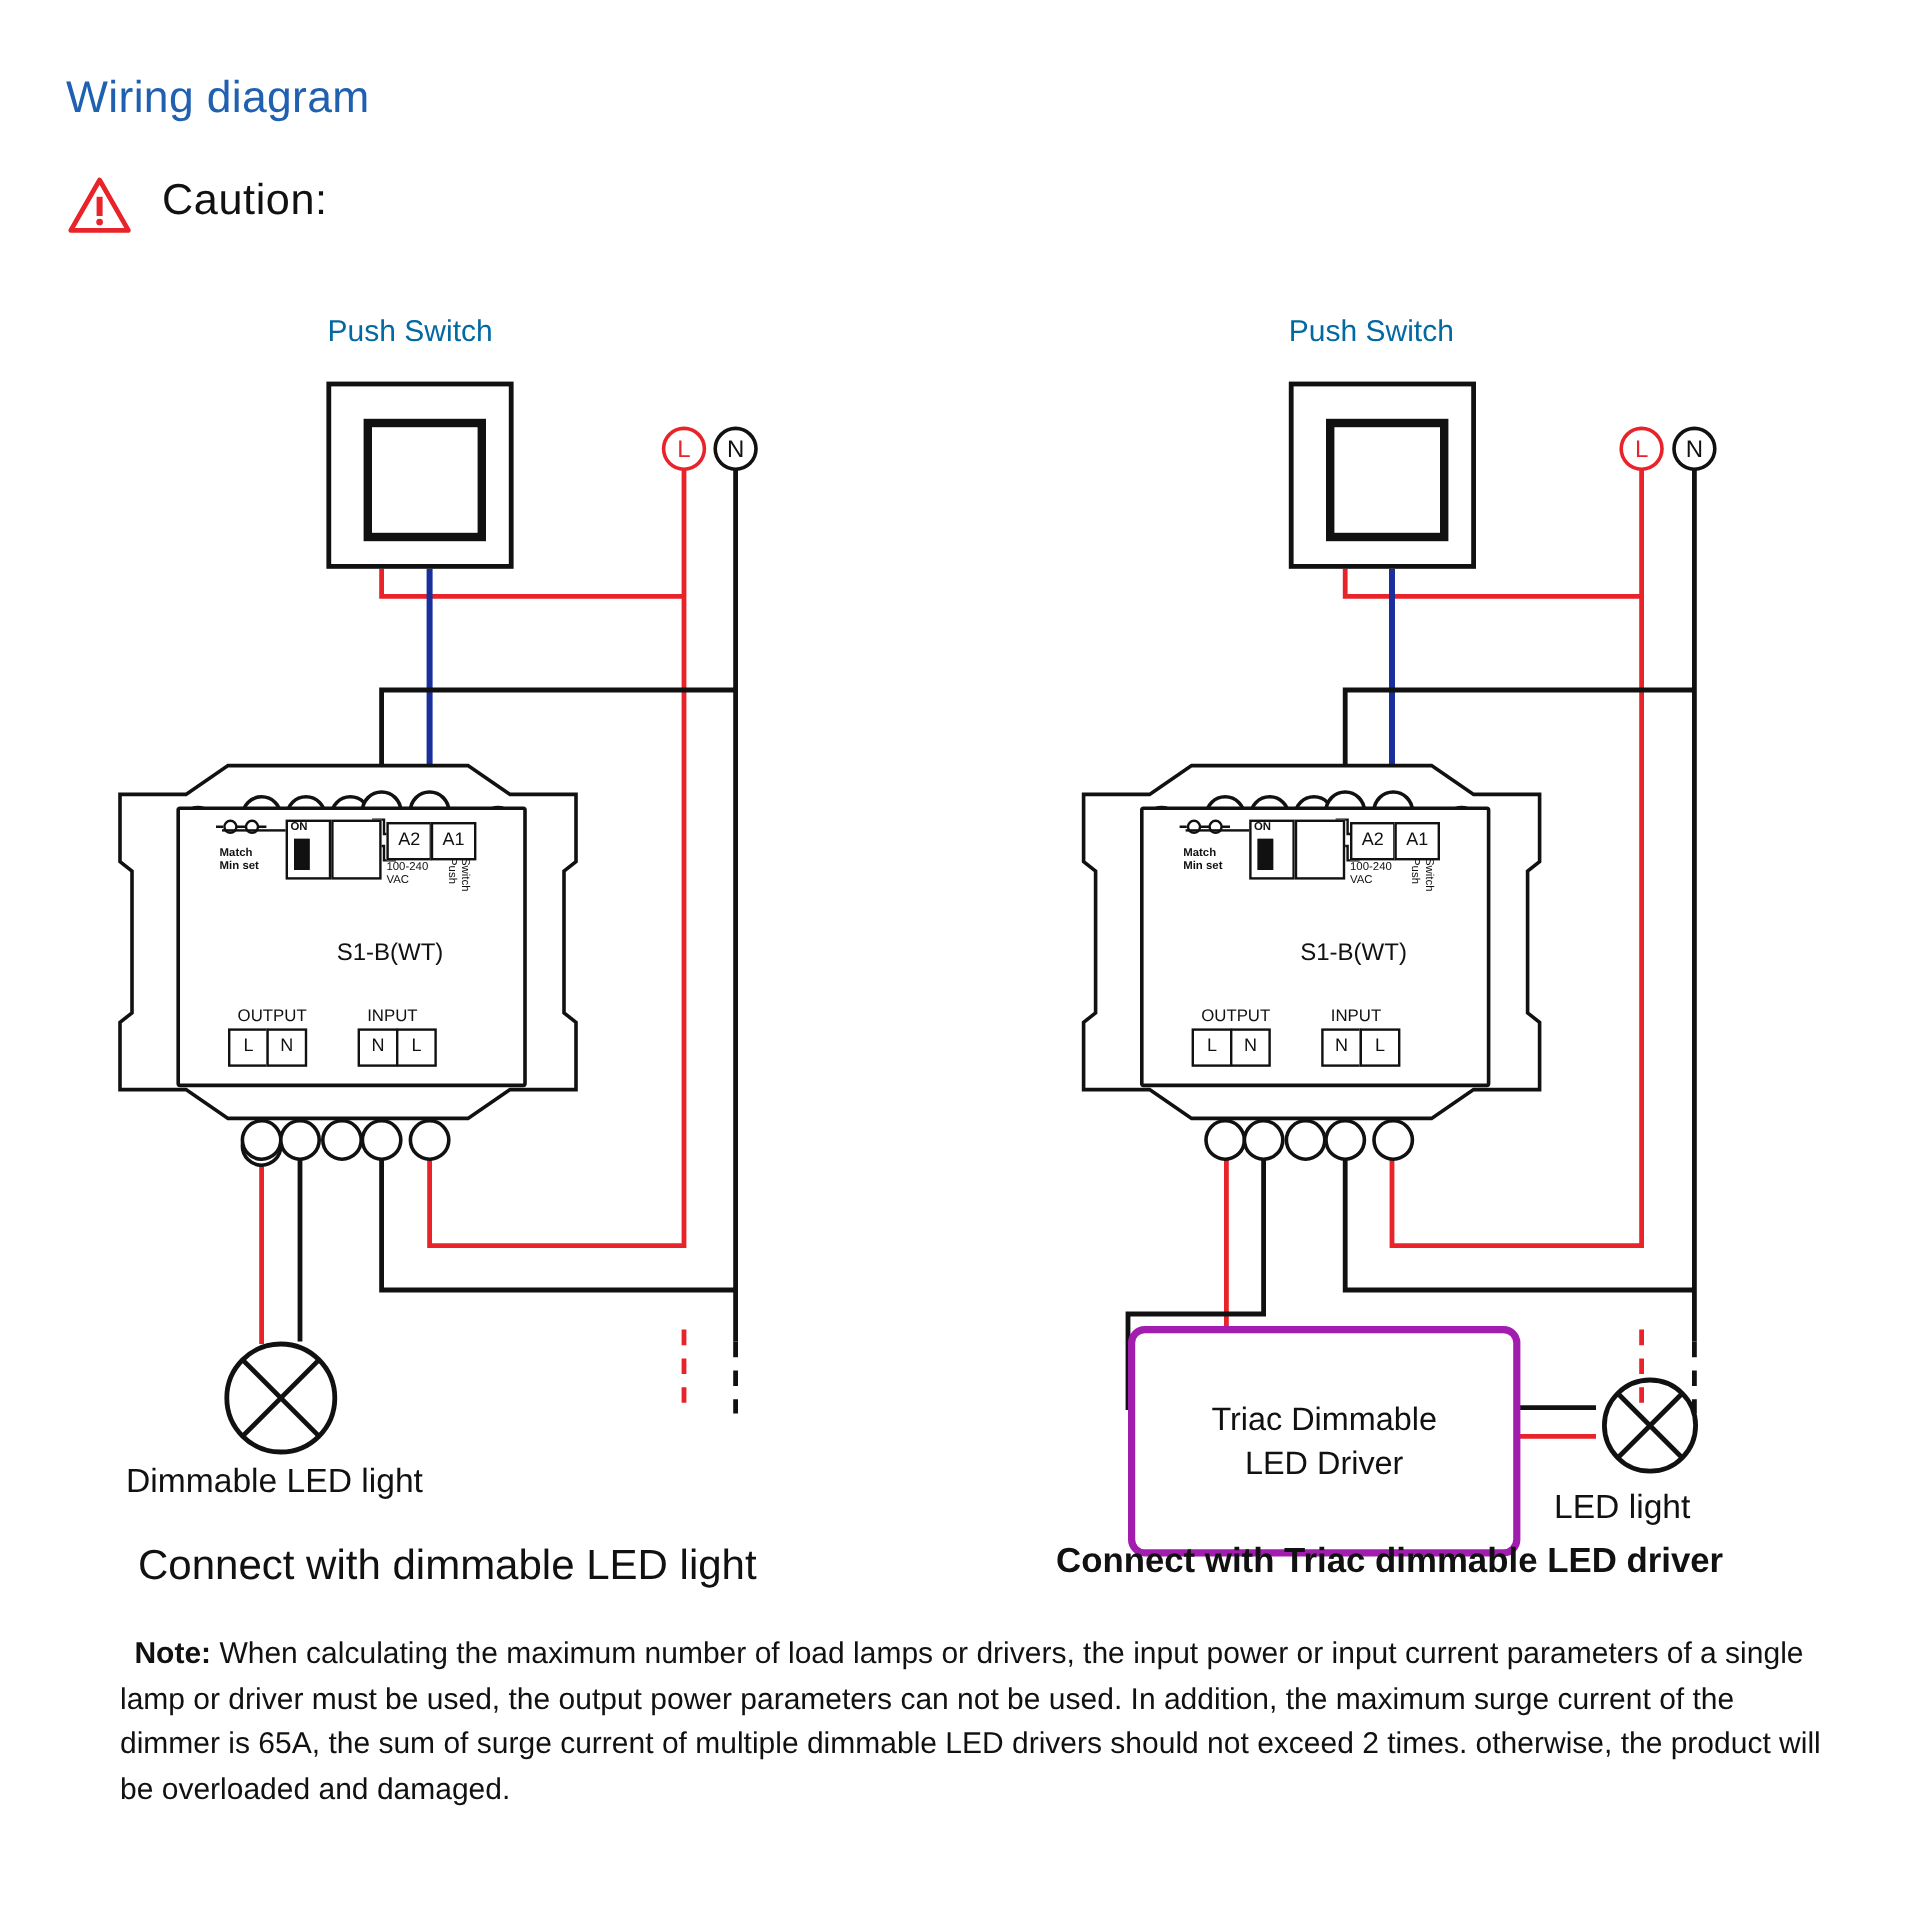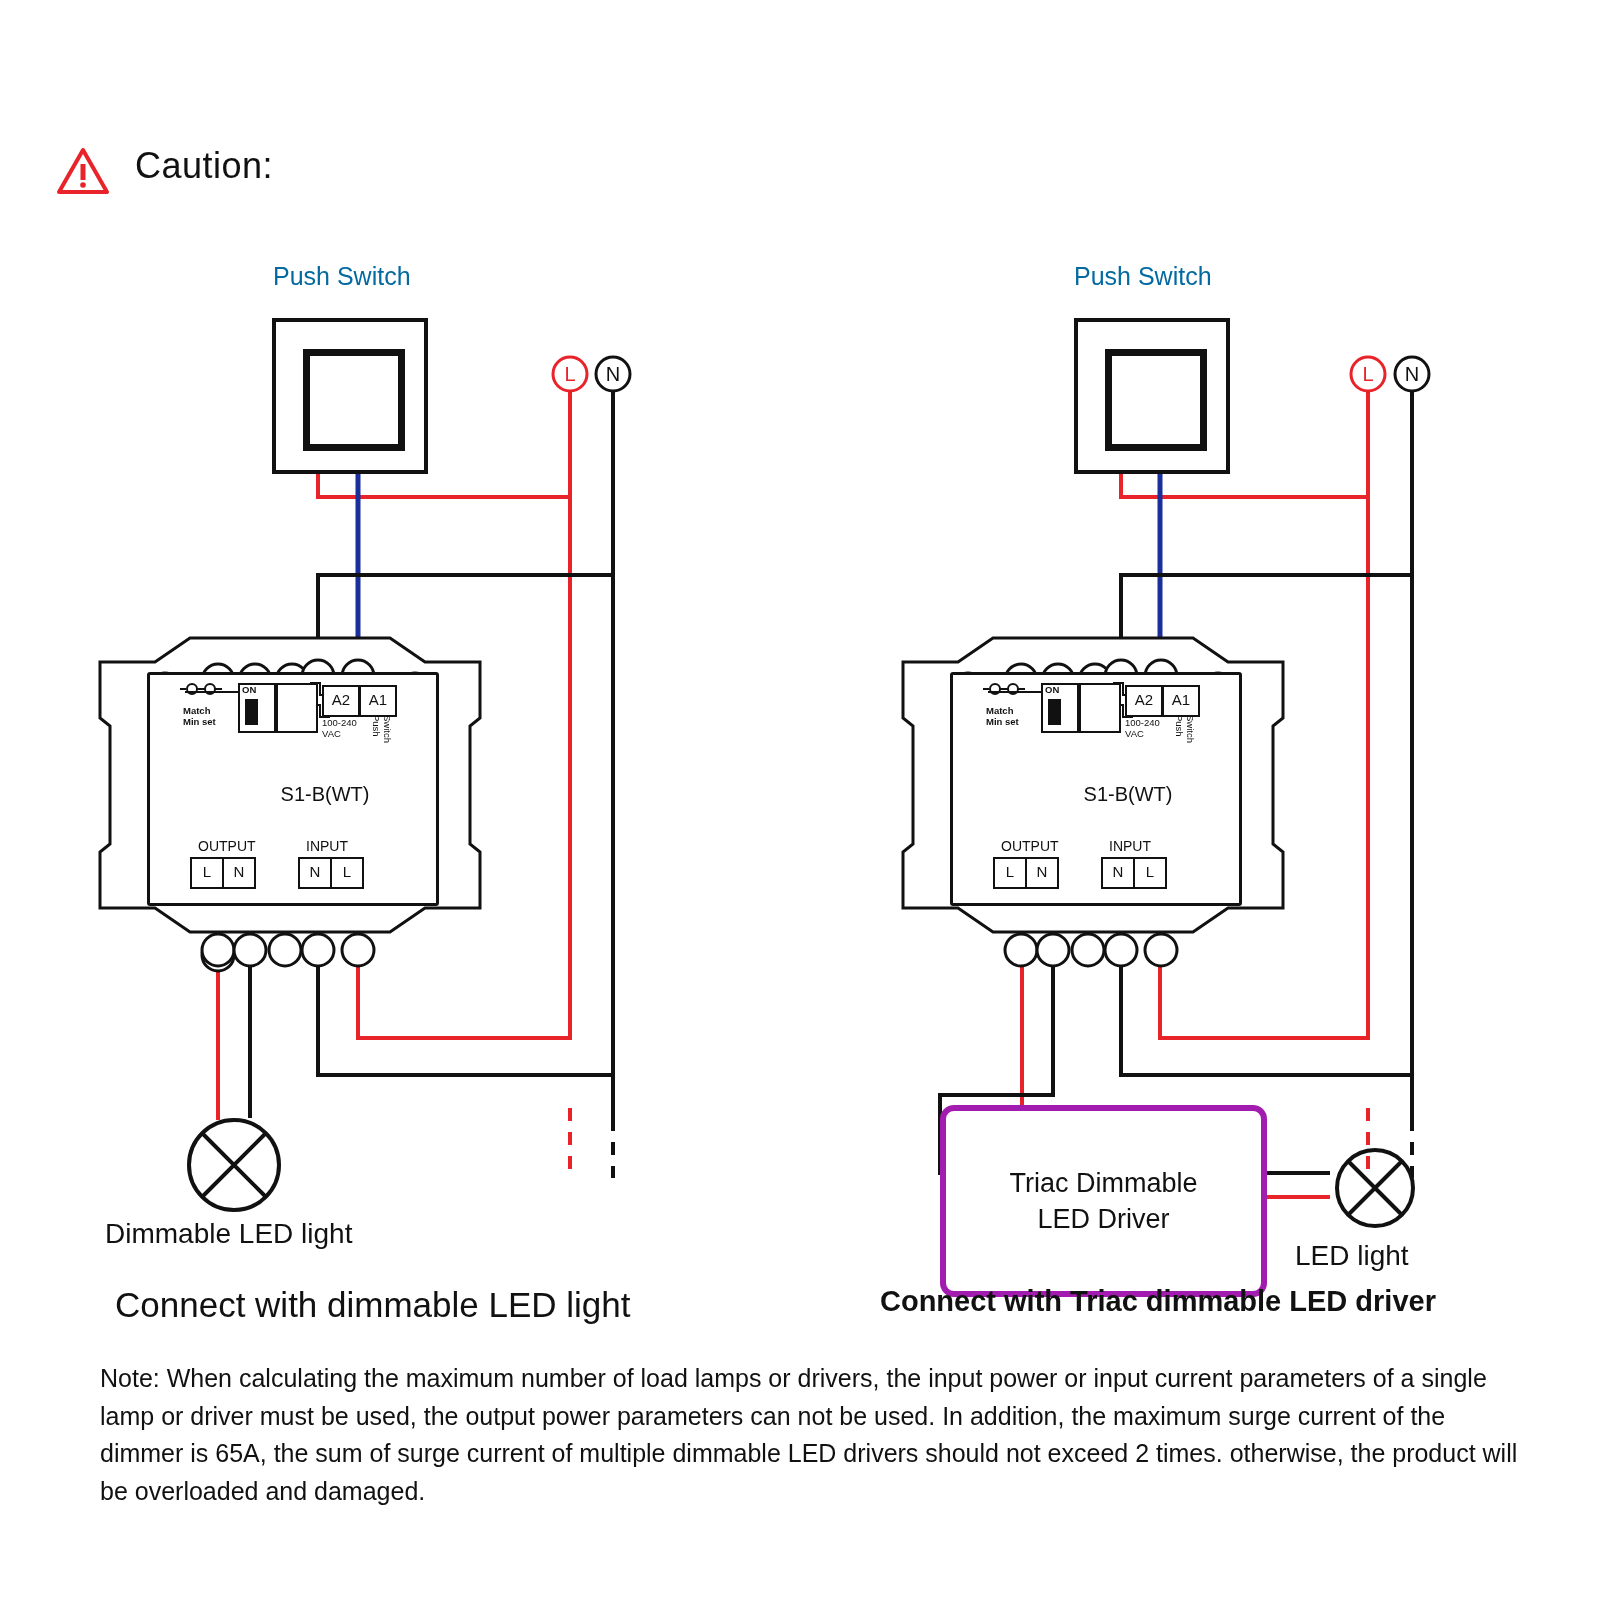--- a/index.html
+++ b/index.html
@@ -57,29 +57,30 @@
     position:absolute;border:6px solid #a21caf;background:#fff;border-radius:14px;
     display:flex;flex-direction:column;align-items:center;justify-content:center;
     font-size:27px;line-height:1.35;color:#111;text-align:center;
   }
 
   
   #note{
     position:absolute;left:100px;top:1360px;width:1420px;
     font-size:25px;line-height:1.5;color:#111;
   }
-  #note b{font-weight:400;}
+  #note b{font-weight:700;margin-left:12px;}
 
   svg{position:absolute;left:0;top:0;overflow:visible;}
 </style>
 </head>
 <body>
 
 <div class="page">
 
+  <div id="title">Wiring diagram</div>
 
   <svg id="caution-icon" width="52" height="46" viewBox="0 0 52 46">
     <path d="M26 2 L50 44 L2 44 Z" fill="none" stroke="#e8232a" stroke-width="4" stroke-linejoin="round"></path>
     <rect x="23.5" y="16" width="5" height="16" fill="#e8232a"></rect>
     <circle cx="26" cy="37" r="2.8" fill="#e8232a"></circle>
   </svg>
   <div id="caution-word">Caution:</div>
 
   <svg width="1600" height="1600" viewBox="0 0 1600 1600">
     <g fill="none" stroke-width="4">

